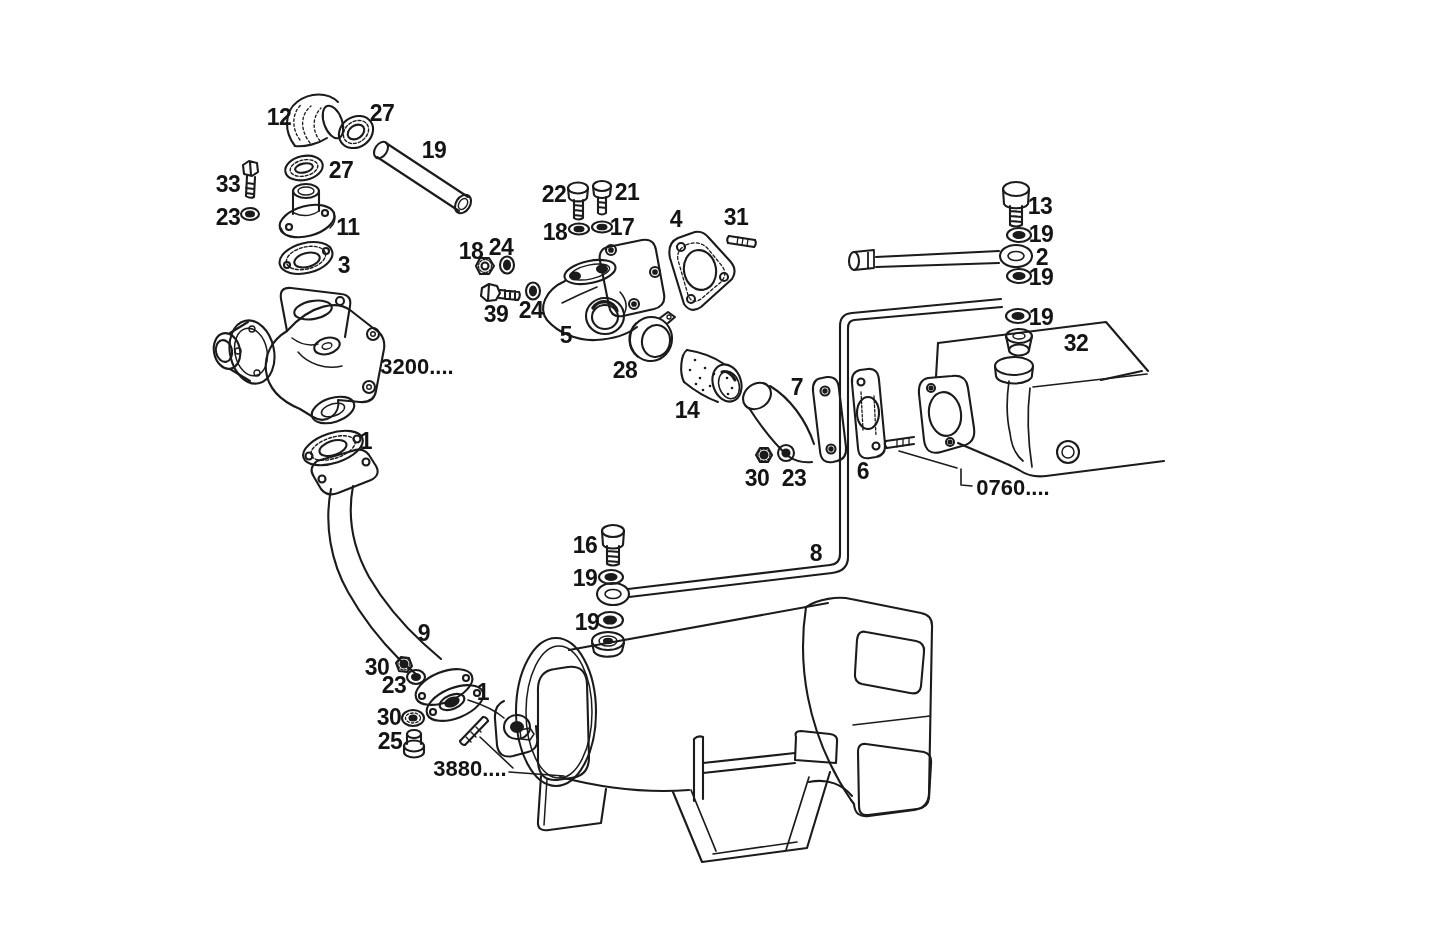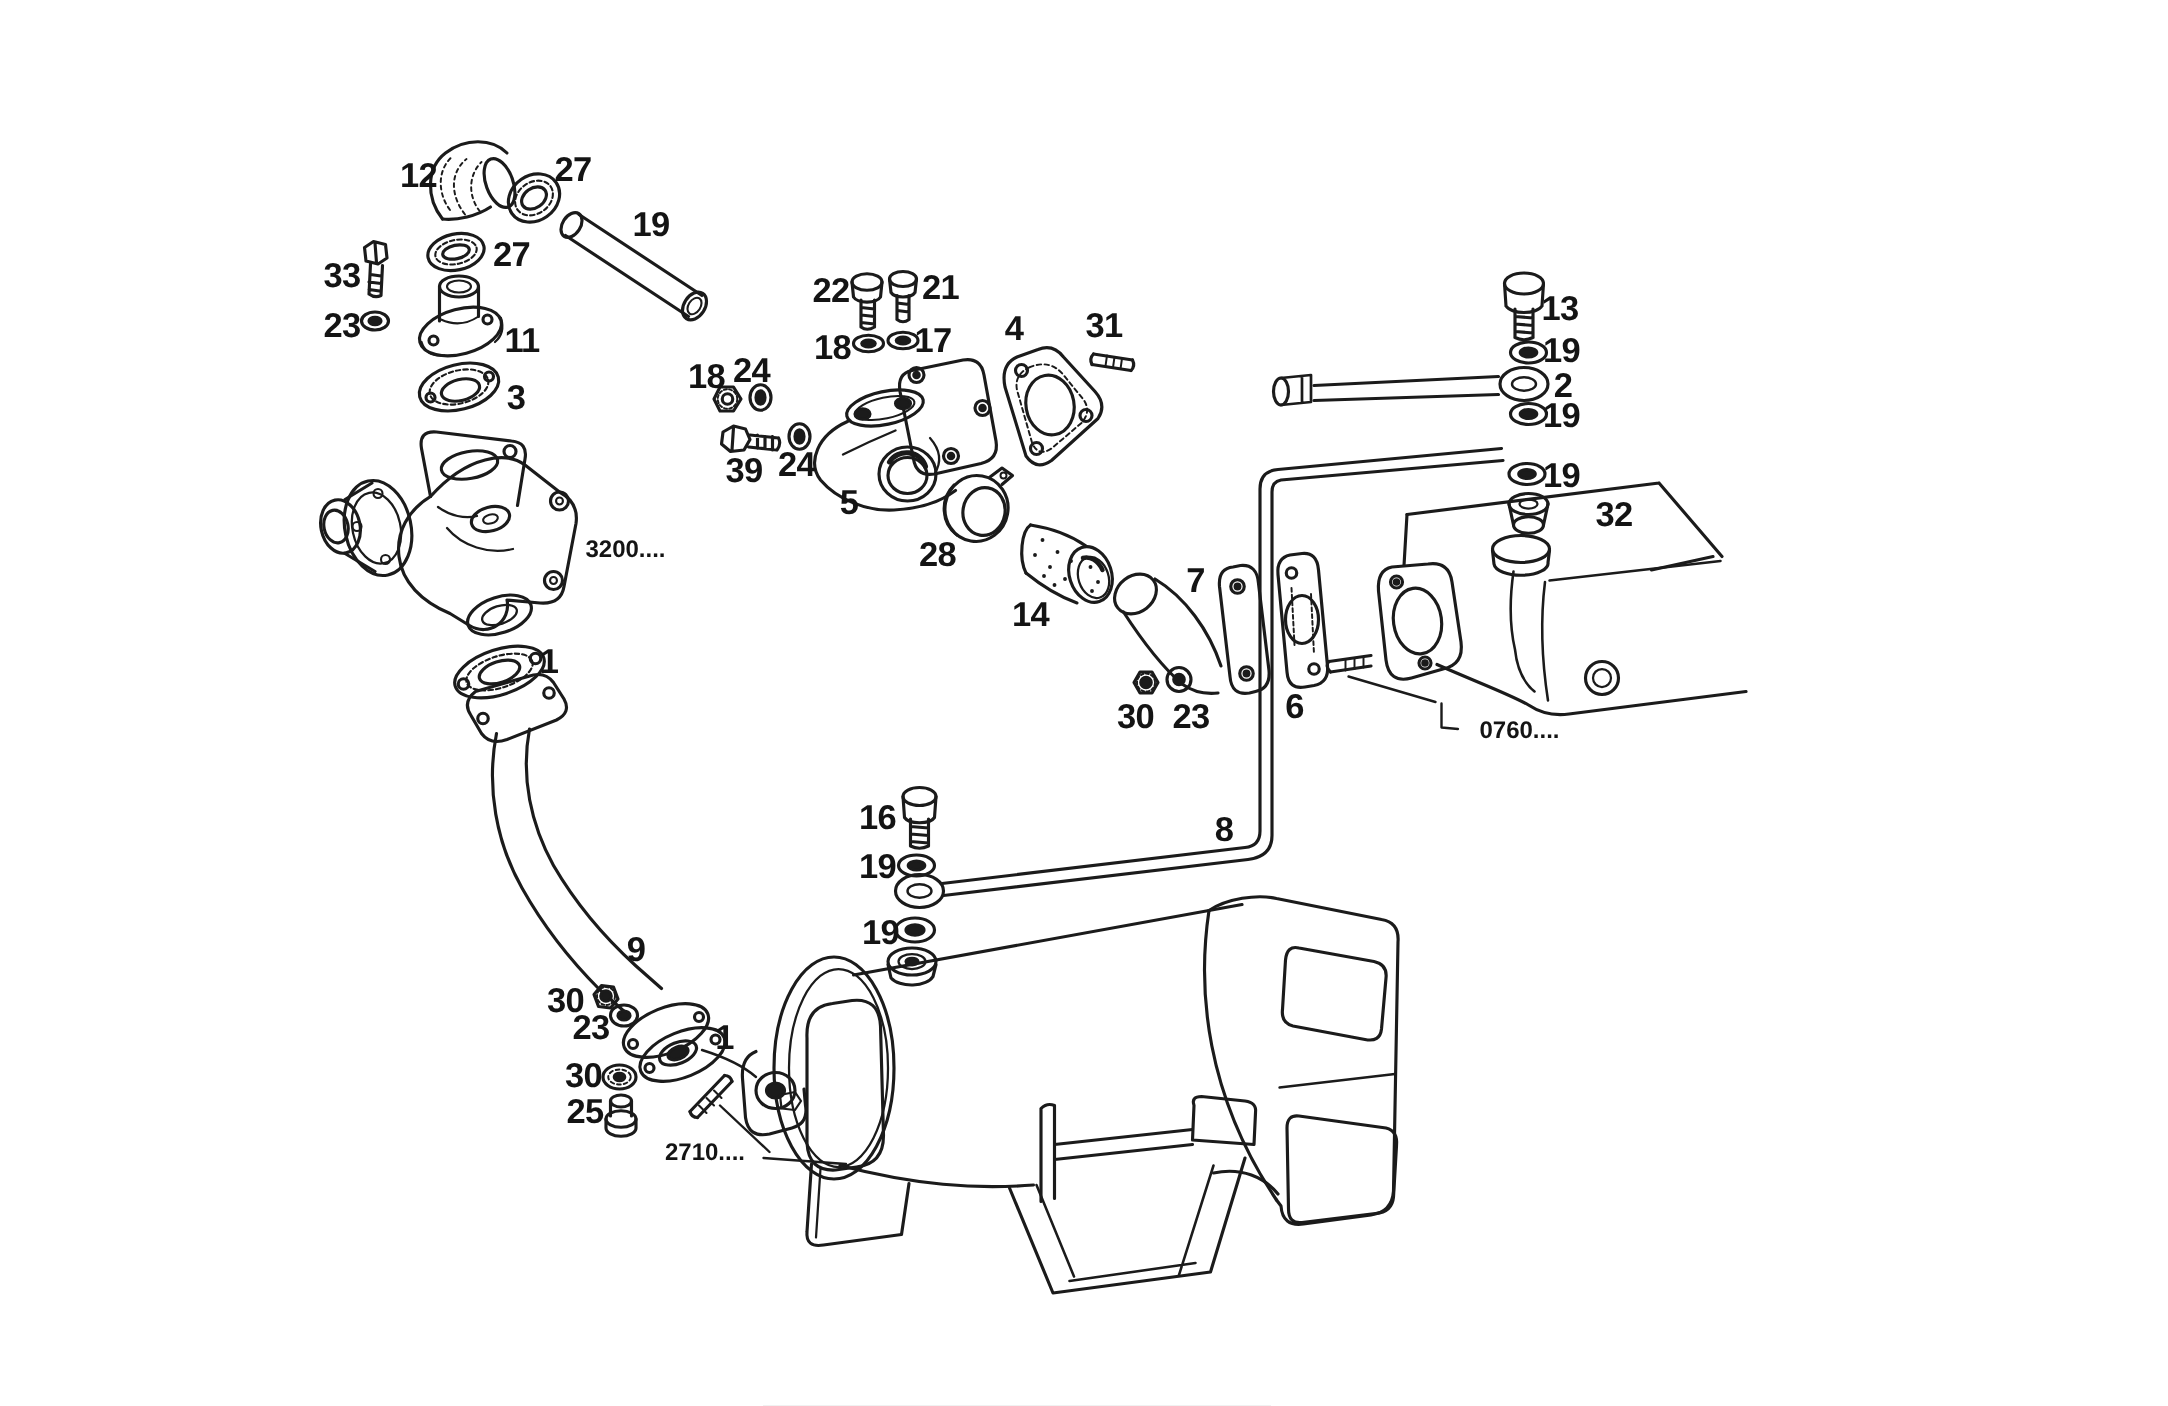--- a/index.html
+++ b/index.html
@@ -3,21 +3,21 @@
 <meta charset="utf-8">
 <style>
   html,body{margin:0;padding:0;background:#e8e8e8;}
   .stage{position:relative;width:1445px;height:937px;background:#ffffff;overflow:hidden;
          font-family:"Liberation Sans",sans-serif;}
   .stage svg{position:absolute;left:0;top:0;}
   .labels{position:absolute;left:0;top:0;width:100%;height:100%;}
   .lbl{position:absolute;transform:translate(-50%,-50%);
        font:700 23px/1 "Liberation Sans",sans-serif;color:#141414;
        white-space:nowrap;letter-spacing:-0.5px;}
-  .lbl.code{font-size:16px;letter-spacing:0;}
+  .lbl.code{font-size:22px;letter-spacing:0;}
 </style>
 </head>
 <body>
 
 <div class="stage">
 
 <svg width="1445" height="937" viewBox="0 0 1445 937">
 <g fill="none" stroke="#1b1b1b" stroke-width="2.1" stroke-linecap="round" stroke-linejoin="round">
 
   <g>
@@ -418,18 +418,18 @@
   <div class="lbl" style="left:585px;top:545px">16</div>
   <div class="lbl" style="left:585px;top:578px">19</div>
   <div class="lbl" style="left:816px;top:553px">8</div>
   <div class="lbl" style="left:587px;top:622px">19</div>
   <div class="lbl" style="left:424px;top:633px">9</div>
   <div class="lbl" style="left:377px;top:667px">30</div>
   <div class="lbl" style="left:394px;top:685px">23</div>
   <div class="lbl" style="left:483px;top:692px">1</div>
   <div class="lbl" style="left:389px;top:717px">30</div>
   <div class="lbl" style="left:390px;top:741px">25</div>
-  <div class="lbl code" style="left:470px;top:769px">2710....</div>
+  <div class="lbl code" style="left:470px;top:769px">3880....</div>
   <div class="lbl code" style="left:417px;top:367px">3200....</div>
   <div class="lbl" style="left:366px;top:441px">1</div>
 </div>
 
 </div>
 
 </body></html>

